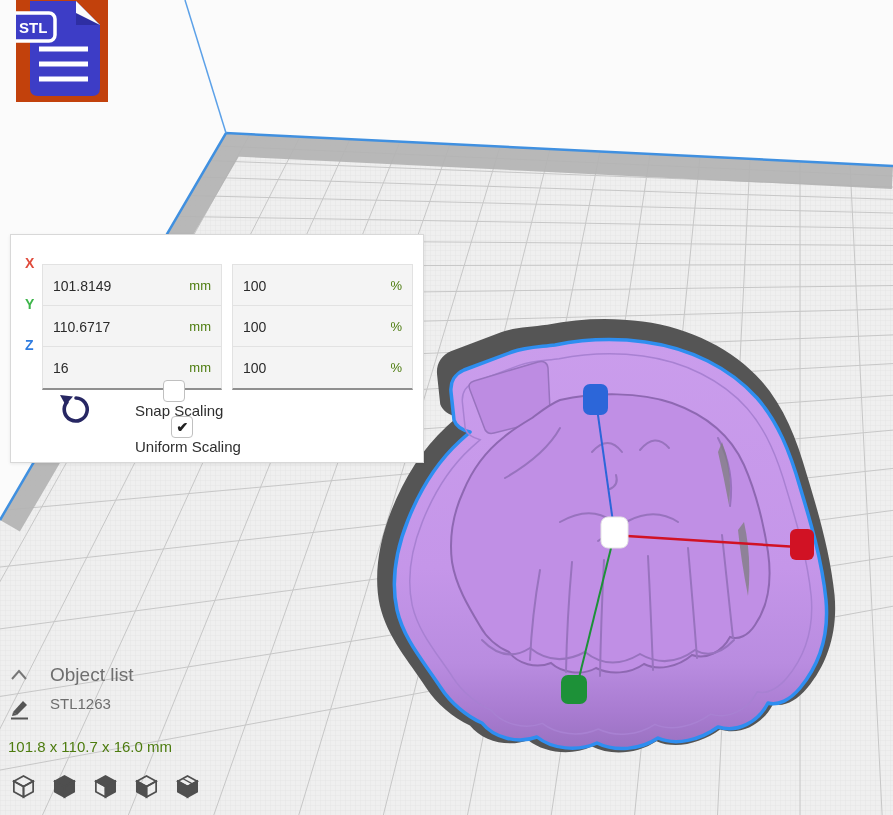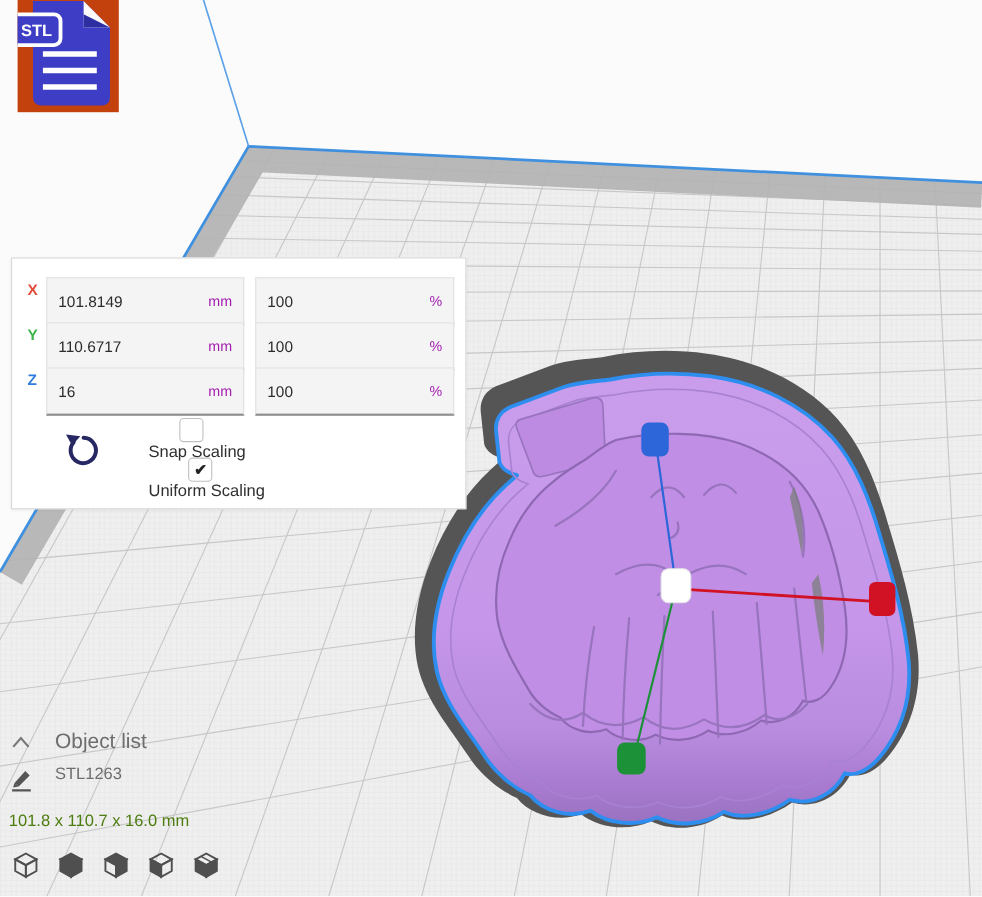--- a/index.html
+++ b/index.html
@@ -20,27 +20,27 @@
   .scale-panel{
     position:absolute;left:10px;top:234px;width:414px;height:229px;
     background:#ffffff;border:1px solid #d8d8d8;box-sizing:border-box;
     box-shadow:0 1px 3px rgba(0,0,0,0.08);
   }
   .axis-row{position:absolute;left:0;width:100%;height:30px;}
   .axis-row.r0{top:13px}.axis-row.r1{top:54px}.axis-row.r2{top:95px}
   .axis-letter{position:absolute;left:14px;top:0;width:16px;line-height:30px;font-size:14px;font-weight:bold;}
   .axis-letter.x{color:#e04b3c}.axis-letter.y{color:#3db54a}.axis-letter.z{color:#2f7ce0}
   .field{
-    position:absolute;top:4px;height:44px;box-sizing:border-box;
+    position:absolute;top:16px;height:44px;box-sizing:border-box;
     background:#f4f4f4;border:1px solid #e2e2e2;border-bottom:2px solid #8f8f8f;
     display:flex;align-items:center;padding:0 10px;cursor:text;
   }
   .field.mm{left:31px;width:180px}.field.pct{left:221px;width:181px}
   .field .val{flex:1;font-size:14px;color:#2b2b2b;white-space:nowrap;overflow:hidden;}
-  .field .unit{font-size:13px;color:#a21caf;}
+  .field .unit{font-size:13px;color:#4d7c0f;}
   .chk-row{position:absolute;left:113px;height:22px;display:flex;align-items:center;cursor:pointer;flex-direction:column;}
   .chk-row.c0{top:145px}.chk-row.c1{top:181px}
   .chk-box{
     width:20px;height:20px;background:#fff;border:1px solid #c0c0c0;border-radius:4px;
     font-size:14px;line-height:20px;text-align:center;color:#222;font-weight:bold;
     box-sizing:content-box;flex:0 0 auto;
   }
   .chk-label{margin-left:11px;font-size:15px;color:#2f2f2f;white-space:nowrap;}
   .reset-btn{position:absolute;left:46px;top:156px;width:34px;height:36px;cursor:pointer;background:none;border:none;padding:0;}
 

